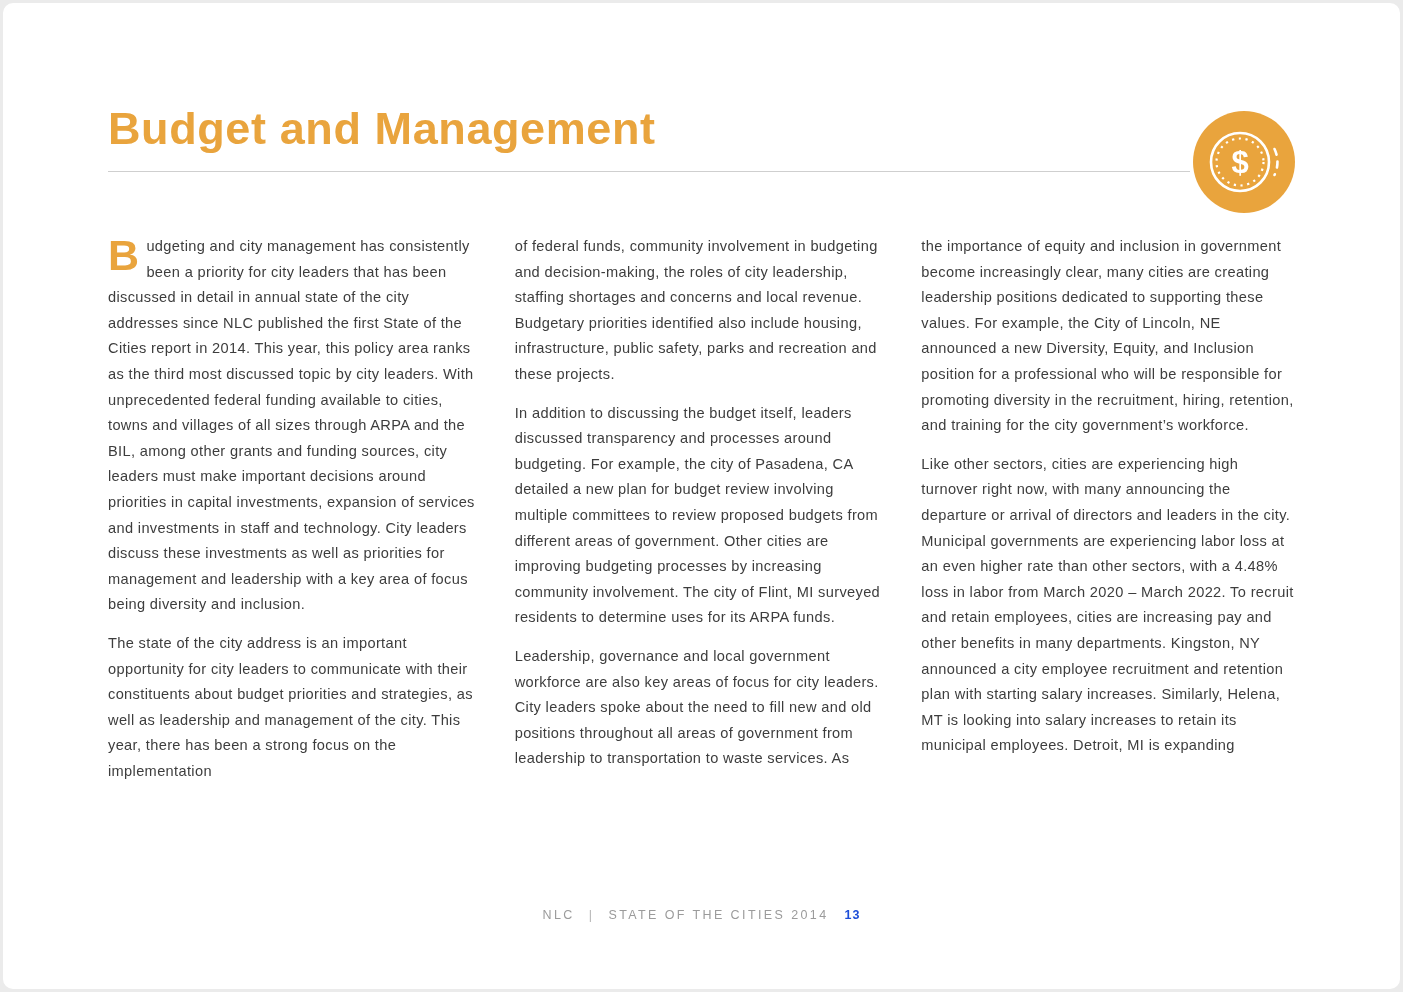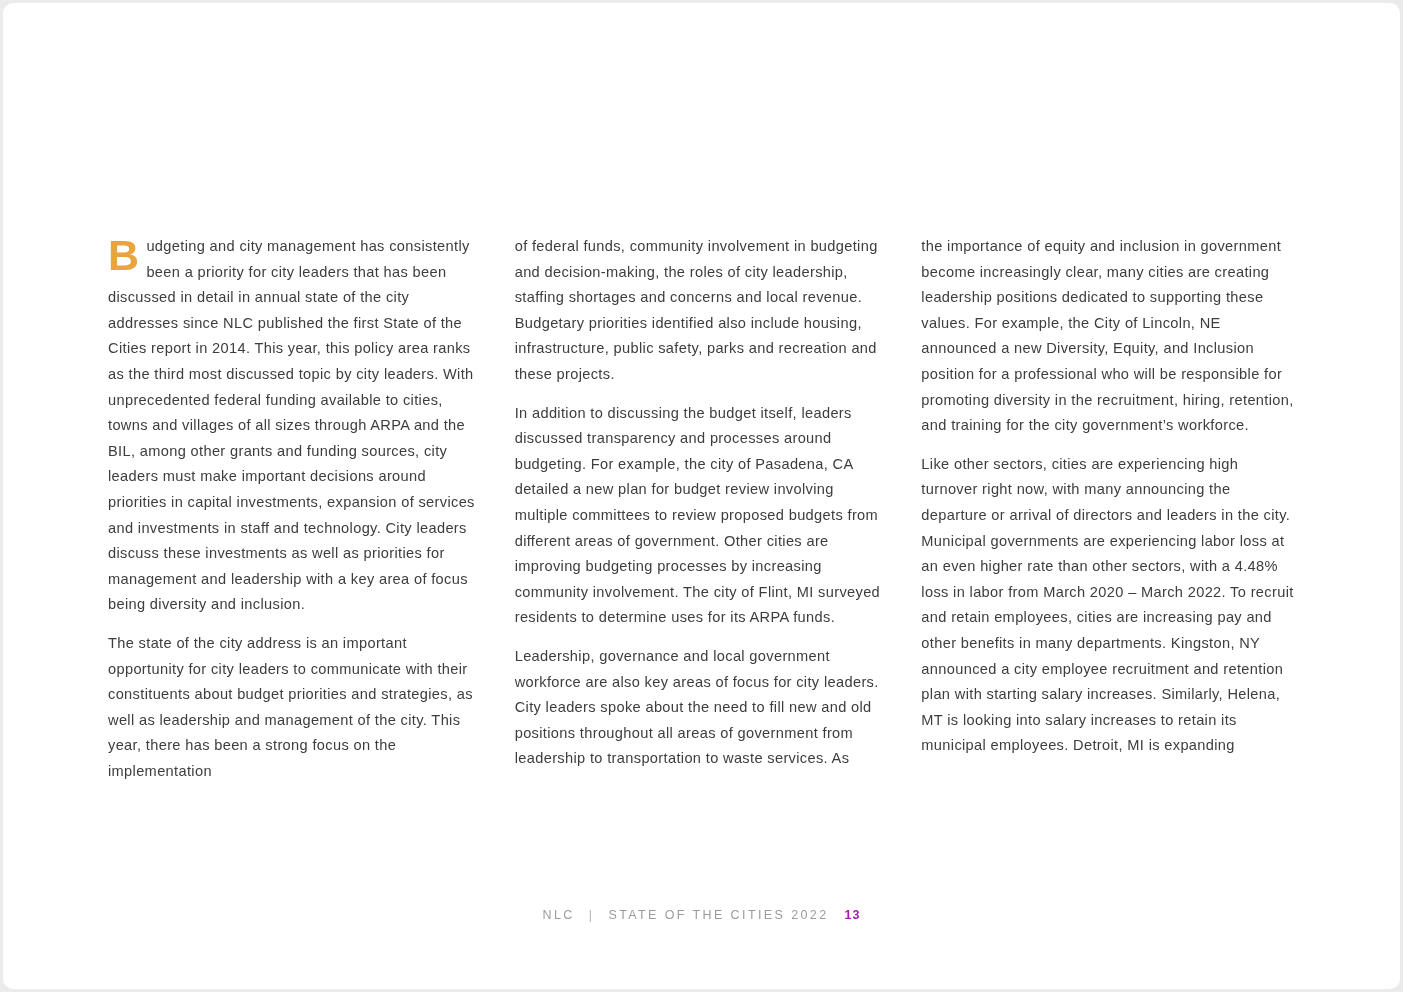--- a/index.html
+++ b/index.html
@@ -68,30 +68,42 @@
     right: 0;
     top: 905px;
     text-align: center;
     color: #9b9b9b;
     font-size: 12.5px;
     letter-spacing: 2.4px;
   }
   .footer .sep { margin: 0 14px; color: #b5b5b5; }
   .footer .pagenum {
     font-weight: bold;
-    color: #a21caf;
+    color: #1d4ed8;
     margin-left: 16px;
     letter-spacing: 1px;
   }
 </style>
 </head>
 <body>
 
 <div class="page">
 
+  <div class="header">
+    <h1 class="page-title">Budget and Management</h1>
+    <div class="coin-badge">
+      <svg width="102" height="102" viewBox="0 0 102 102">
+        <circle cx="51" cy="51" r="51" fill="#E9A43D"></circle>
+        <circle cx="47" cy="51" r="29" fill="none" stroke="#ffffff" stroke-width="2.6"></circle>
+        <circle cx="47" cy="51" r="23.5" fill="none" stroke="#ffffff" stroke-width="2.2" stroke-dasharray="2.2 4.6"></circle>
+        <text x="47" y="61.5" font-size="31" font-weight="bold" fill="#ffffff" text-anchor="middle" font-family="Liberation Sans, sans-serif">$</text>
+        <path d="M 81.5 38 A 30 30 0 0 1 81.5 64" fill="none" stroke="#ffffff" stroke-width="2.6" stroke-linecap="round" stroke-dasharray="6 7"></path>
+      </svg>
+    </div>
+  </div>
 
   <div class="columns">
 
     <div class="col">
       <p>
         <span class="dropcap">B</span><span>udgeting and city management has consistently been a priority for city leaders that has been discussed in detail in annual state of the city addresses since NLC published the first State of the Cities report in 2014. This year, this policy area ranks as the third most discussed topic by city leaders. With unprecedented federal funding available to cities, towns and villages of all sizes through ARPA and the BIL, among other grants and funding sources, city leaders must make important decisions around priorities in capital investments, expansion of services and investments in staff and technology. City leaders discuss these investments as well as priorities for management and leadership with a key area of focus being diversity and inclusion.</span>
       </p>
       <p>The state of the city address is an important opportunity for city leaders to communicate with their constituents about budget priorities and strategies, as well as leadership and management of the city. This year, there has been a strong focus on the implementation</p>
     </div>
 
@@ -102,16 +114,16 @@
     </div>
 
     <div class="col">
       <p>the importance of equity and inclusion in government become increasingly clear, many cities are creating leadership positions dedicated to supporting these values. For example, the City of Lincoln, NE announced a new Diversity, Equity, and Inclusion position for a professional who will be responsible for promoting diversity in the recruitment, hiring, retention, and training for the city government’s workforce.</p>
       <p>Like other sectors, cities are experiencing high turnover right now, with many announcing the departure or arrival of directors and leaders in the city. Municipal governments are experiencing labor loss at an even higher rate than other sectors, with a 4.48% loss in labor from March 2020 – March 2022. To recruit and retain employees, cities are increasing pay and other benefits in many departments. Kingston, NY announced a city employee recruitment and retention plan with starting salary increases. Similarly, Helena, MT is looking into salary increases to retain its municipal employees. Detroit, MI is expanding</p>
     </div>
 
   </div>
 
   <div class="footer">
-    <span>NLC</span><span class="sep">|</span><span>STATE OF THE CITIES 2022</span><span class="pagenum">13</span>
+    <span>NLC</span><span class="sep">|</span><span>STATE OF THE CITIES 2014</span><span class="pagenum">13</span>
   </div>
 
 </div>
 
 </body></html>

